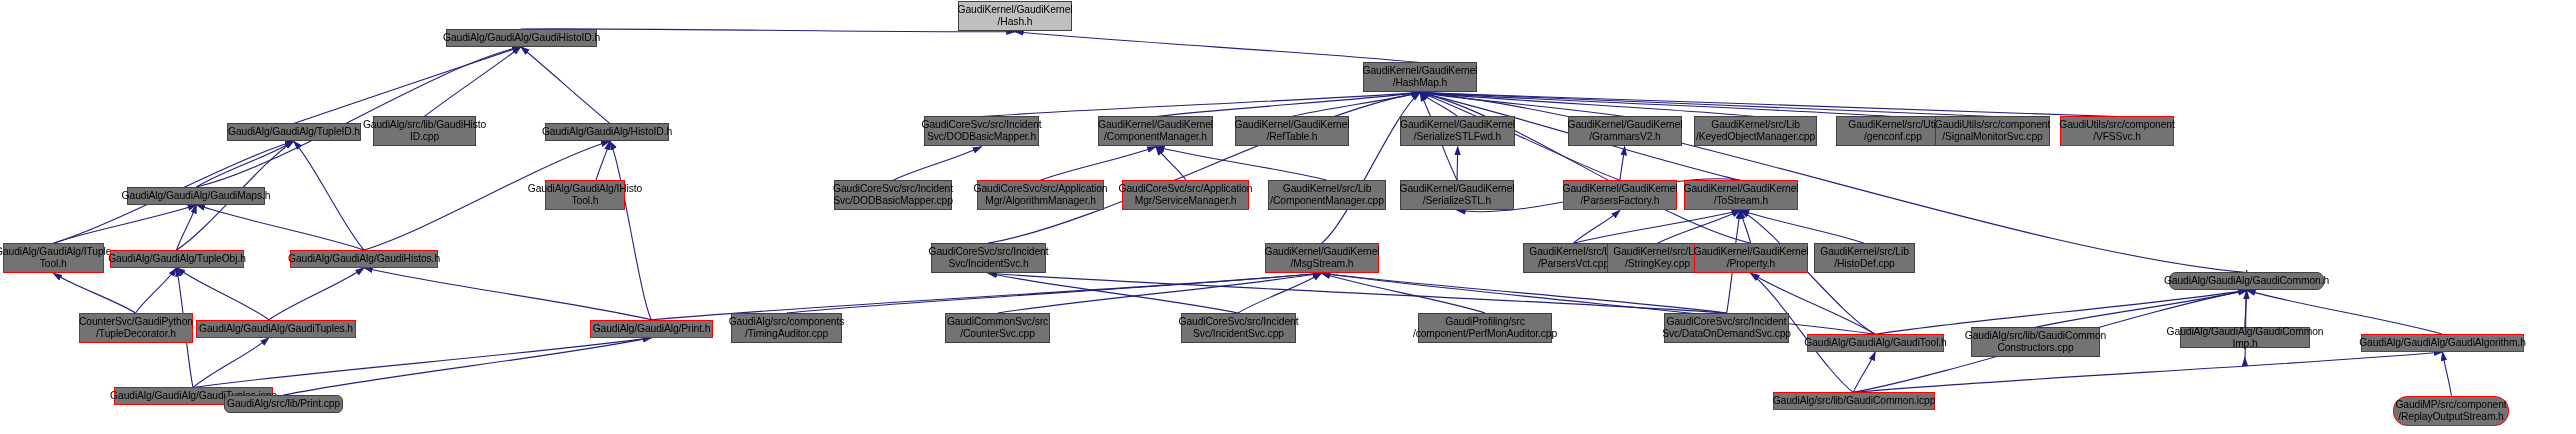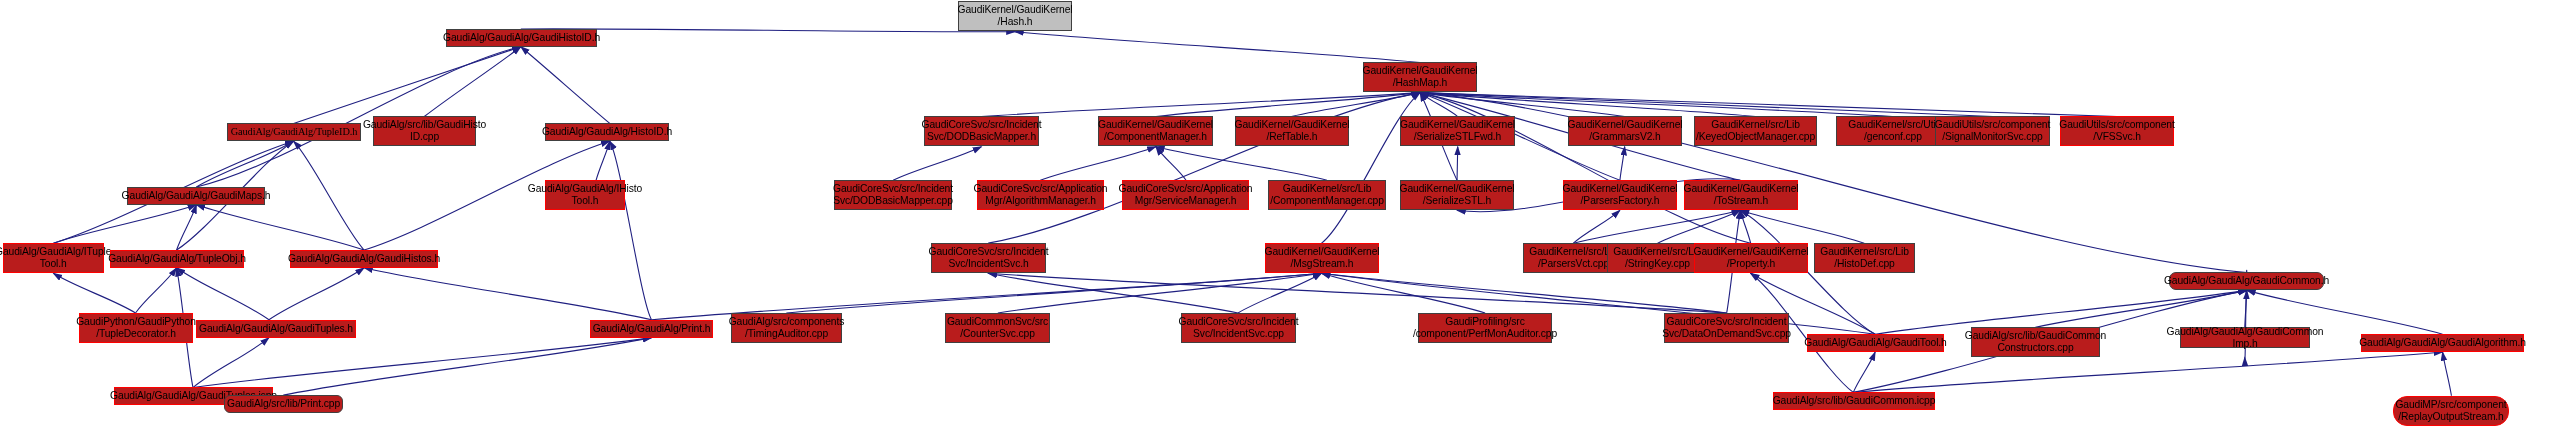--- a/index.html
+++ b/index.html
@@ -16,21 +16,21 @@
   .node{
     position:absolute;
     box-sizing:border-box;
     display:flex;
     align-items:center;
     justify-content:center;
     text-align:center;
     line-height:1.16;
     font-size:10.3px;
     color:#000000;
-    background:#b91c1c;
+    background:#737373;
     border:1px solid #404040;
     padding:1.4px 2.7px;
     white-space:pre-line;
     letter-spacing:-0.1px;
   }
   .node.red{border-color:#ff0000;}
   .node.root{background:#bfbfbf;border-color:#404040;}
 </style>
 </head>
 <body>
@@ -119,21 +119,21 @@
         <path d="M2708,573 C2944.775,552.35 3332.225,534.65 3569,514" fill="none" stroke="#1f1f80" stroke-width="1.6" marker-end="url(#arrow)"></path>
         <path d="M3582,578 C3578.425,555.6 3572.575,536.4 3569,514" fill="none" stroke="#1f1f80" stroke-width="1.6" marker-end="url(#arrow)"></path>
       </g>
   </svg>
   <div id="nodes">
       <div class="node root" style="left: 958px; top: 1.4px; width: 114px; height: 30px;">GaudiKernel/GaudiKernel
 /Hash.h</div>
       <div class="node" style="left: 446px; top: 29px; width: 151px; height: 18px;">GaudiAlg/GaudiAlg/GaudiHistoID.h</div>
       <div class="node" style="left: 1363px; top: 62px; width: 114px; height: 30px;">GaudiKernel/GaudiKernel
 /HashMap.h</div>
-      <div class="node" style="left: 227px; top: 123px; width: 134px; height: 18px; font-family: Liberation Serif, serif;">GaudiAlg/GaudiAlg/TupleID.h</div>
+      <div class="node" style="left: 227px; top: 123px; width: 134px; height: 18px;">GaudiAlg/GaudiAlg/TupleID.h</div>
       <div class="node" style="left: 373px; top: 116px; width: 103px; height: 30px;">GaudiAlg/src/lib/GaudiHisto
 ID.cpp</div>
       <div class="node" style="left: 545px; top: 123px; width: 124px; height: 18px;">GaudiAlg/GaudiAlg/HistoID.h</div>
       <div class="node" style="left: 924px; top: 116px; width: 115px; height: 30px;">GaudiCoreSvc/src/Incident
 Svc/DODBasicMapper.h</div>
       <div class="node" style="left: 1098px; top: 116px; width: 115px; height: 30px;">GaudiKernel/GaudiKernel
 /ComponentManager.h</div>
       <div class="node" style="left: 1235px; top: 116px; width: 114px; height: 30px;">GaudiKernel/GaudiKernel
 /RefTable.h</div>
       <div class="node" style="left: 1400px; top: 116px; width: 115px; height: 30px;">GaudiKernel/GaudiKernel
@@ -175,21 +175,21 @@
 /MsgStream.h</div>
       <div class="node" style="left: 1523px; top: 243px; width: 101px; height: 30px;">GaudiKernel/src/Lib
 /ParsersVct.cpp</div>
       <div class="node" style="left: 1607px; top: 243px; width: 101px; height: 30px;">GaudiKernel/src/Lib
 /StringKey.cpp</div>
       <div class="node red" style="left: 1694px; top: 243px; width: 114px; height: 30px;">GaudiKernel/GaudiKernel
 /Property.h</div>
       <div class="node" style="left: 1814px; top: 243px; width: 101px; height: 30px;">GaudiKernel/src/Lib
 /HistoDef.cpp</div>
       <div class="node" style="left: 2169px; top: 272px; width: 155px; height: 18px; border-radius: 7px;">GaudiAlg/GaudiAlg/GaudiCommon.h</div>
-      <div class="node red" style="left: 79px; top: 313px; width: 114px; height: 30px;">GaudiPython/GaudiPython
+      <div class="node red" style="left: 79px; top: 313px; width: 114px; height: 30px;">CounterSvc/GaudiPython
 /TupleDecorator.h</div>
       <div class="node red" style="left: 196px; top: 320px; width: 160px; height: 18px;">GaudiAlg/GaudiAlg/GaudiTuples.h</div>
       <div class="node red" style="left: 590px; top: 320px; width: 123px; height: 18px;">GaudiAlg/GaudiAlg/Print.h</div>
       <div class="node" style="left: 731px; top: 313px; width: 111px; height: 30px;">GaudiAlg/src/components
 /TimingAuditor.cpp</div>
       <div class="node" style="left: 945px; top: 313px; width: 105px; height: 30px;">GaudiCommonSvc/src
 /CounterSvc.cpp</div>
       <div class="node" style="left: 1181px; top: 313px; width: 115px; height: 30px;">GaudiCoreSvc/src/Incident
 Svc/IncidentSvc.cpp</div>
       <div class="node" style="left: 1418px; top: 313px; width: 134px; height: 30px;">GaudiProfiling/src

